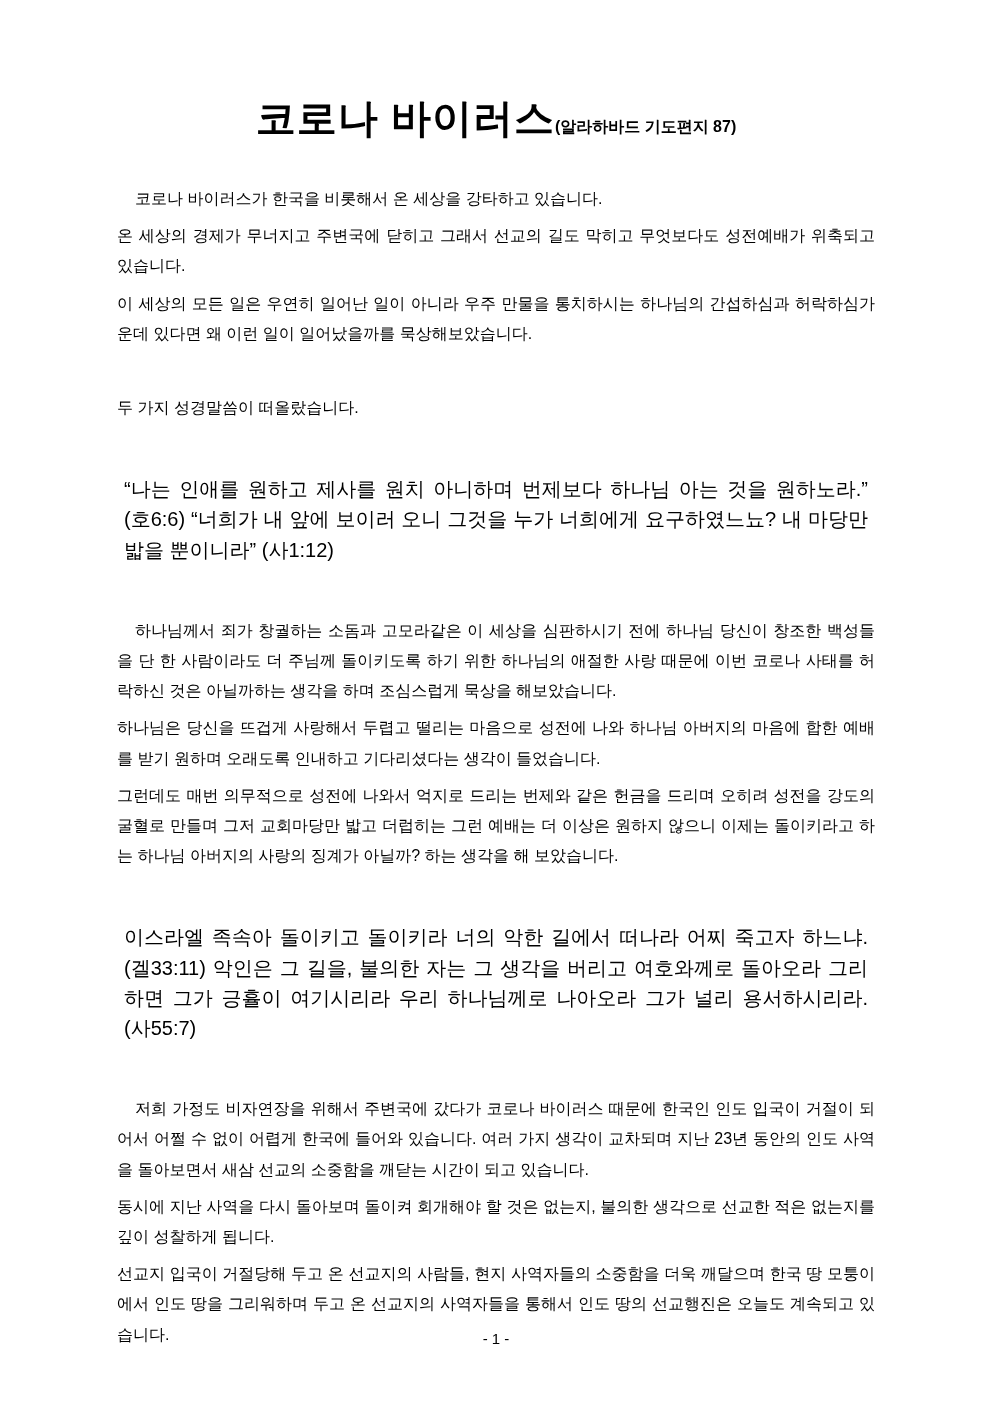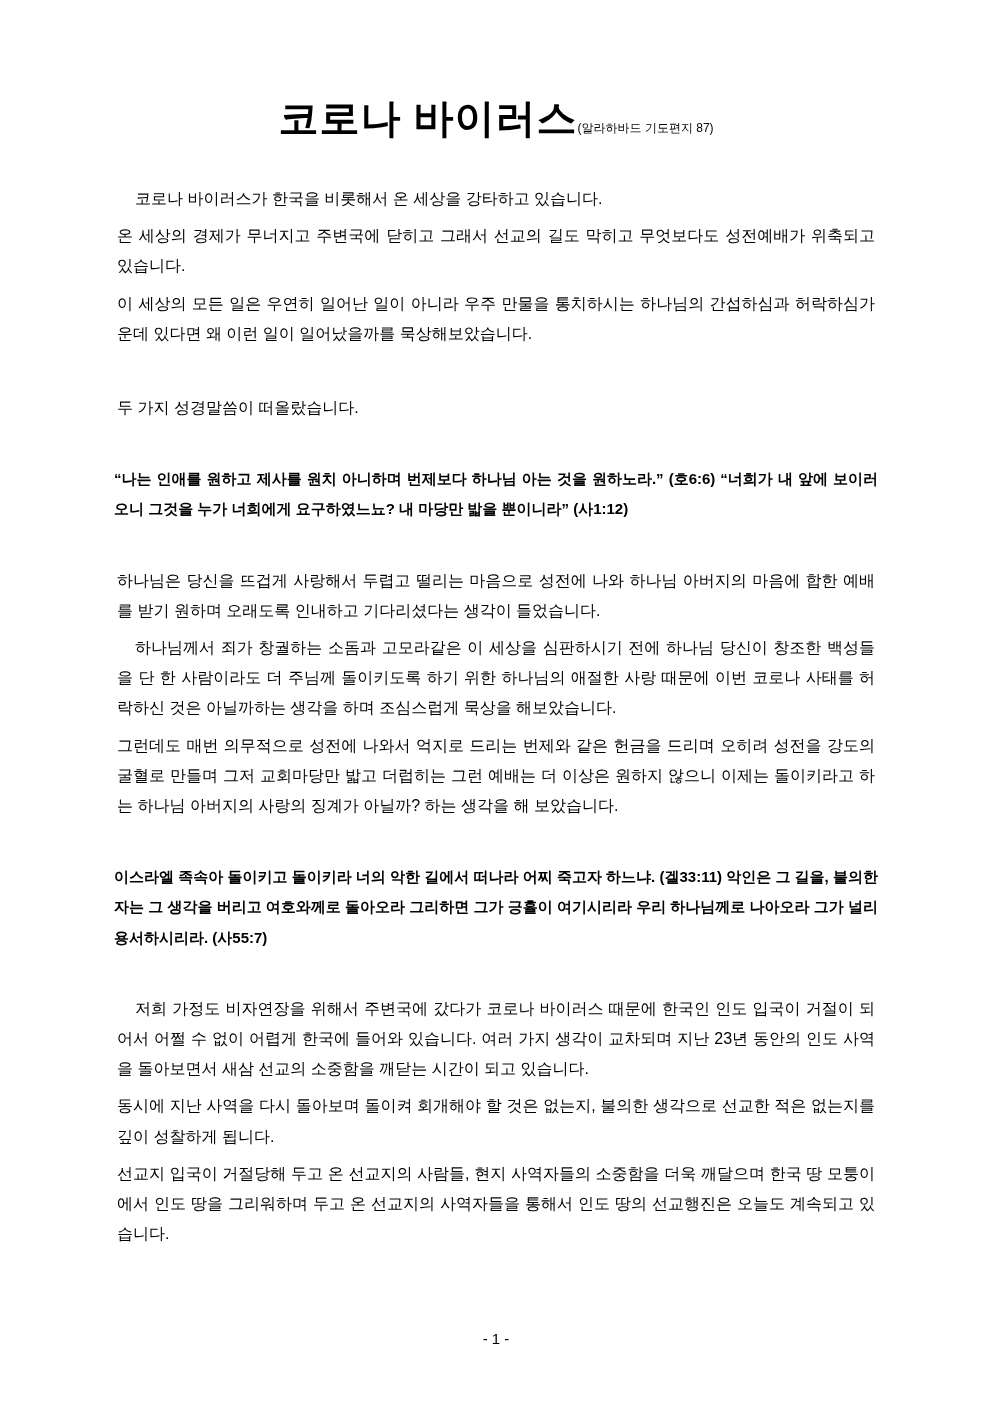--- a/index.html
+++ b/index.html
@@ -33,42 +33,42 @@
     margin: 0 0 44px 0;
     line-height: 1.1;
     white-space: nowrap;
   }
   .title-main {
     font-size: 40px;
     font-weight: bold;
     letter-spacing: 1px;
   }
   .title-sub {
-    font-size: 12px;
-    font-weight: normal;
+    font-size: 16px;
+    font-weight: bold;
     letter-spacing: 0px;
   }
   
   .para {
     font-size: 16px;
     line-height: 30.2px;
     text-align: justify;
     text-justify: inter-character;
     word-break: break-all;
     margin: 7px;
   }
   .para.indent { text-indent: 18px; }
   .verse {
-    font-size: 15px;
+    font-size: 20px;
     line-height: 30.2px;
-    font-weight: bold;
+    font-weight: normal;
     text-align: justify;
     text-justify: inter-character;
     word-break: break-all;
-    margin: 4px;
+    margin: 14px;
   }
   .gap-sm { height: 30px; }
   .gap-md { height: 30px; }
   
   .footer {
     position: absolute;
     left: 0;
     right: 0;
     top: 1330px;
     text-align: center;
@@ -94,22 +94,22 @@
     <div class="gap-sm"></div>
 
     <p class="para">두 가지 성경말씀이 떠올랐습니다.</p>
 
     <div class="gap-md"></div>
 
     <p class="verse">“나는 인애를 원하고 제사를 원치 아니하며 번제보다 하나님 아는 것을 원하노라.” (호6:6) “너희가 내 앞에 보이러 오니 그것을 누가 너희에게 요구하였느뇨? 내 마당만 밟을 뿐이니라” (사1:12)</p>
 
     <div class="gap-md"></div>
 
+    <p class="para indent">하나님께서 죄가 창궐하는 소돔과 고모라같은 이 세상을 심판하시기 전에 하나님 당신이 창조한 백성들을 단 한 사람이라도 더 주님께 돌이키도록 하기 위한 하나님의 애절한 사랑 때문에 이번 코로나 사태를 허락하신 것은 아닐까하는 생각을 하며 조심스럽게 묵상을 해보았습니다.</p>
     <p class="para">하나님은 당신을 뜨겁게 사랑해서 두렵고 떨리는 마음으로 성전에 나와 하나님 아버지의 마음에 합한 예배를 받기 원하며 오래도록 인내하고 기다리셨다는 생각이 들었습니다.</p>
-    <p class="para indent">하나님께서 죄가 창궐하는 소돔과 고모라같은 이 세상을 심판하시기 전에 하나님 당신이 창조한 백성들을 단 한 사람이라도 더 주님께 돌이키도록 하기 위한 하나님의 애절한 사랑 때문에 이번 코로나 사태를 허락하신 것은 아닐까하는 생각을 하며 조심스럽게 묵상을 해보았습니다.</p>
     <p class="para">그런데도 매번 의무적으로 성전에 나와서 억지로 드리는 번제와 같은 헌금을 드리며 오히려 성전을 강도의 굴혈로 만들며 그저 교회마당만 밟고 더럽히는 그런 예배는 더 이상은 원하지 않으니 이제는 돌이키라고 하는 하나님 아버지의 사랑의 징계가 아닐까? 하는 생각을 해 보았습니다.</p>
 
     <div class="gap-md"></div>
 
     <p class="verse">이스라엘 족속아 돌이키고 돌이키라 너의 악한 길에서 떠나라 어찌 죽고자 하느냐. (겔33:11) 악인은 그 길을, 불의한 자는 그 생각을 버리고 여호와께로 돌아오라 그리하면 그가 긍휼이 여기시리라 우리 하나님께로 나아오라 그가 널리 용서하시리라. (사55:7)</p>
 
     <div class="gap-md"></div>
 
     <p class="para indent">저희 가정도 비자연장을 위해서 주변국에 갔다가 코로나 바이러스 때문에 한국인 인도 입국이 거절이 되어서 어쩔 수 없이 어렵게 한국에 들어와 있습니다. 여러 가지 생각이 교차되며 지난 23년 동안의 인도 사역을 돌아보면서 새삼 선교의 소중함을 깨닫는 시간이 되고 있습니다.</p>
     <p class="para">동시에 지난 사역을 다시 돌아보며 돌이켜 회개해야 할 것은 없는지, 불의한 생각으로 선교한 적은 없는지를 깊이 성찰하게 됩니다.</p>

